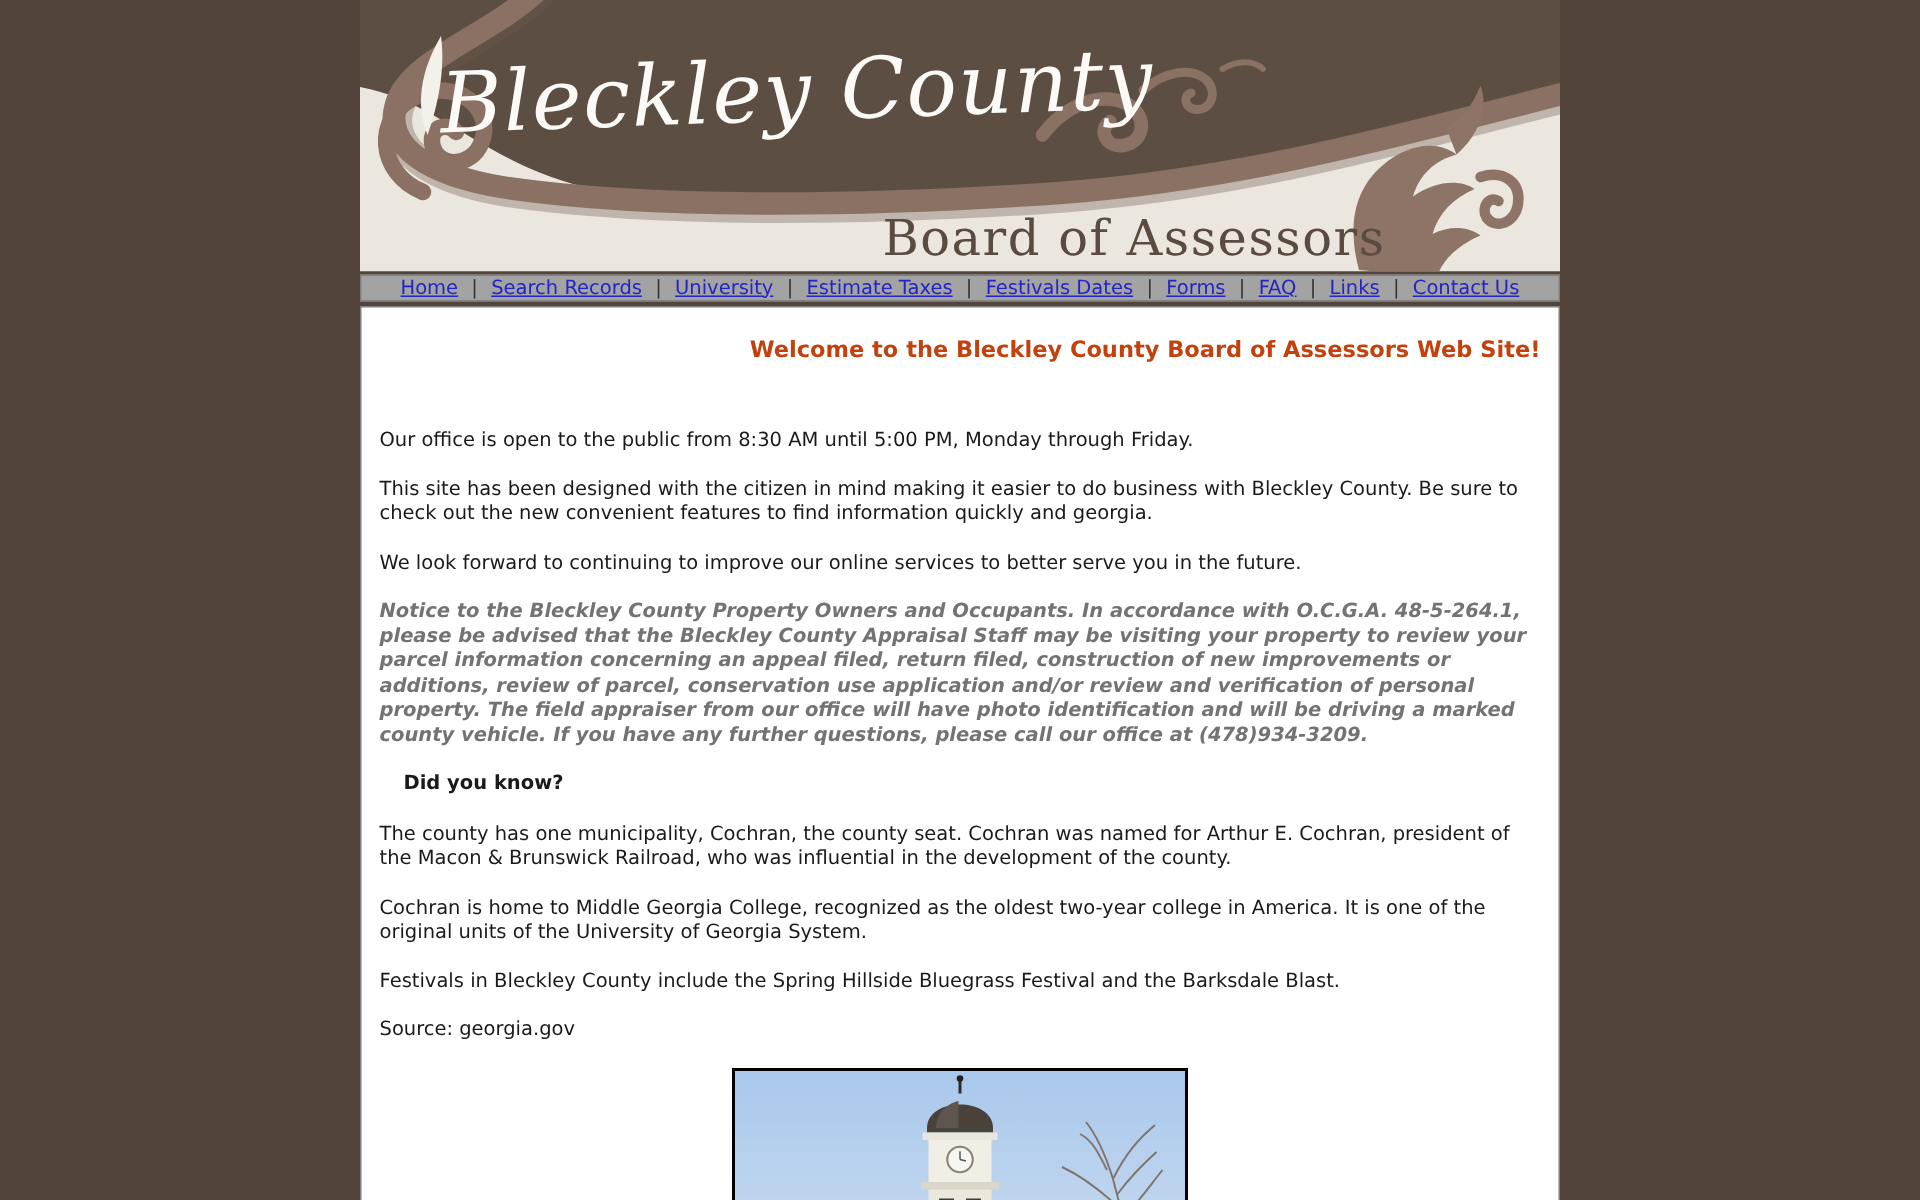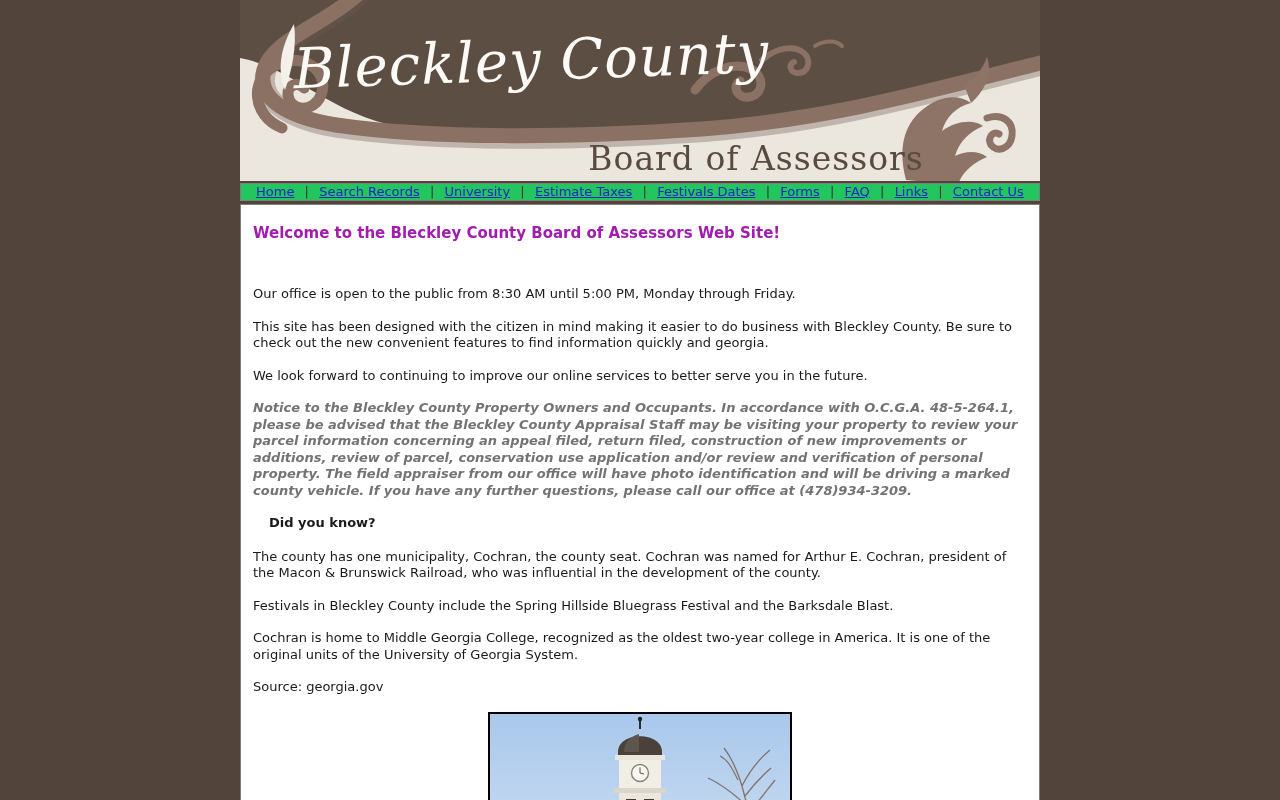--- a/index.html
+++ b/index.html
@@ -20,25 +20,26 @@
     font-style: italic;
   }
   .serif-subtitle {
     font-family: "DejaVu Serif", "Liberation Serif", serif;
   }
 
   
   .navbar {
     margin-top: 2px;
     height: 18px;
-    background: #22c55e;
+    background: #a3a3a3;
     border: 1px solid #7f7f7f;
     display: flex;
+    align-items: center;
     justify-content: space-between;
-    padding: 0 15px;
+    padding: 0 26px;
     font-size: 13px;
     white-space: nowrap;
   }
   .navbar a {
     color: #2323c8;
     text-decoration: underline;
     cursor: pointer;
   }
   .navbar .sep { color: #333333; }
 
@@ -50,23 +51,23 @@
     border-bottom: none;
     min-height: 596px;
     padding: 12px 12px 0 12px;
     color: #1a1a1a;
     font-size: 13px;
     line-height: 1.27;
   }
   .welcome-heading {
     font-size: 15px;
     font-weight: bold;
-    text-align: left;
+    text-align: right;
     margin: 7px 0 43px 0;
-    color: #a21caf;
+    color: #c2410c;
   }
   .content p { margin: 0 0 16px 0; }
   .notice {
     color: #737373;
     font-weight: bold;
     margin: 0 0 28px 0;
     font-style: italic;
   }
   .dyk-heading {
     font-weight: bold;
@@ -149,22 +150,22 @@
 
     <p>Our office is open to the public from 8:30 AM until 5:00 PM, Monday through Friday.</p>
     <p>This site has been designed with the citizen in mind making it easier to do business with Bleckley County. Be sure to check out the new convenient features to find information quickly and georgia.</p>
     <p>We look forward to continuing to improve our online services to better serve you in the future.</p>
 
     <p class="notice">Notice to the Bleckley County Property Owners and Occupants. In accordance with O.C.G.A. 48-5-264.1, please be advised that the Bleckley County Appraisal Staff may be visiting your property to review your parcel information concerning an appeal filed, return filed, construction of new improvements or additions, review of parcel, conservation use application and/or review and verification of personal property. The field appraiser from our office will have photo identification and will be driving a marked county vehicle. If you have any further questions, please call our office at (478)934-3209.</p>
 
     <div class="dyk-heading">Did you know?</div>
 
     <p>The county has one municipality, Cochran, the county seat. Cochran was named for Arthur E. Cochran, president of the Macon &amp; Brunswick Railroad, who was influential in the development of the county.</p>
+    <p>Cochran is home to Middle Georgia College, recognized as the oldest two-year college in America. It is one of the original units of the University of Georgia System.</p>
     <p>Festivals in Bleckley County include the Spring Hillside Bluegrass Festival and the Barksdale Blast.</p>
-    <p>Cochran is home to Middle Georgia College, recognized as the oldest two-year college in America. It is one of the original units of the University of Georgia System.</p>
 
     <p class="source-line">Source: georgia.gov</p>
 
     <div class="photo-wrap">
       <span class="photo">
         <svg width="300" height="216" viewBox="0 0 300 216">
           <defs>
             <linearGradient id="sky" x1="0" y1="0" x2="0" y2="1">
               <stop offset="0" stop-color="#a9c8ec"></stop>
               <stop offset="1" stop-color="#dde7f3"></stop>

